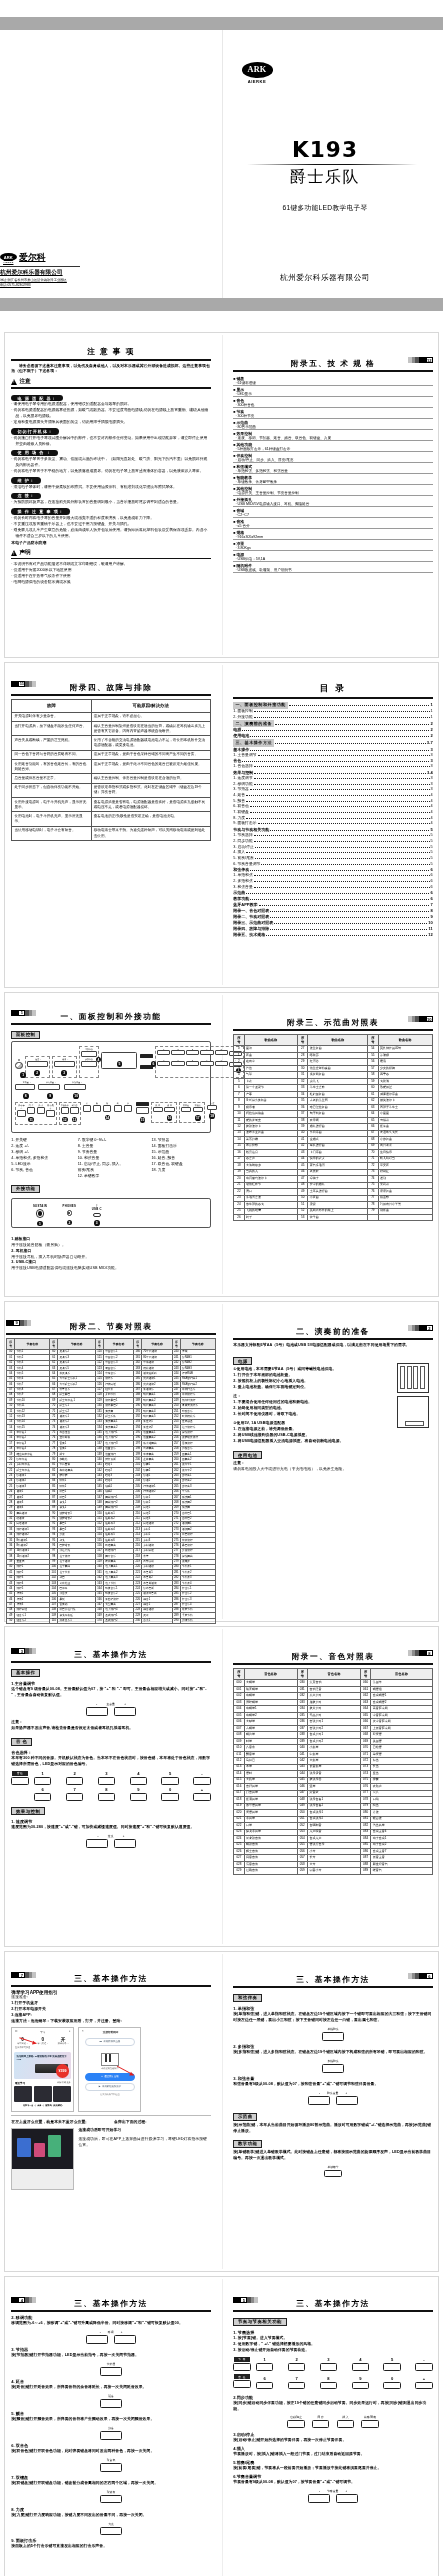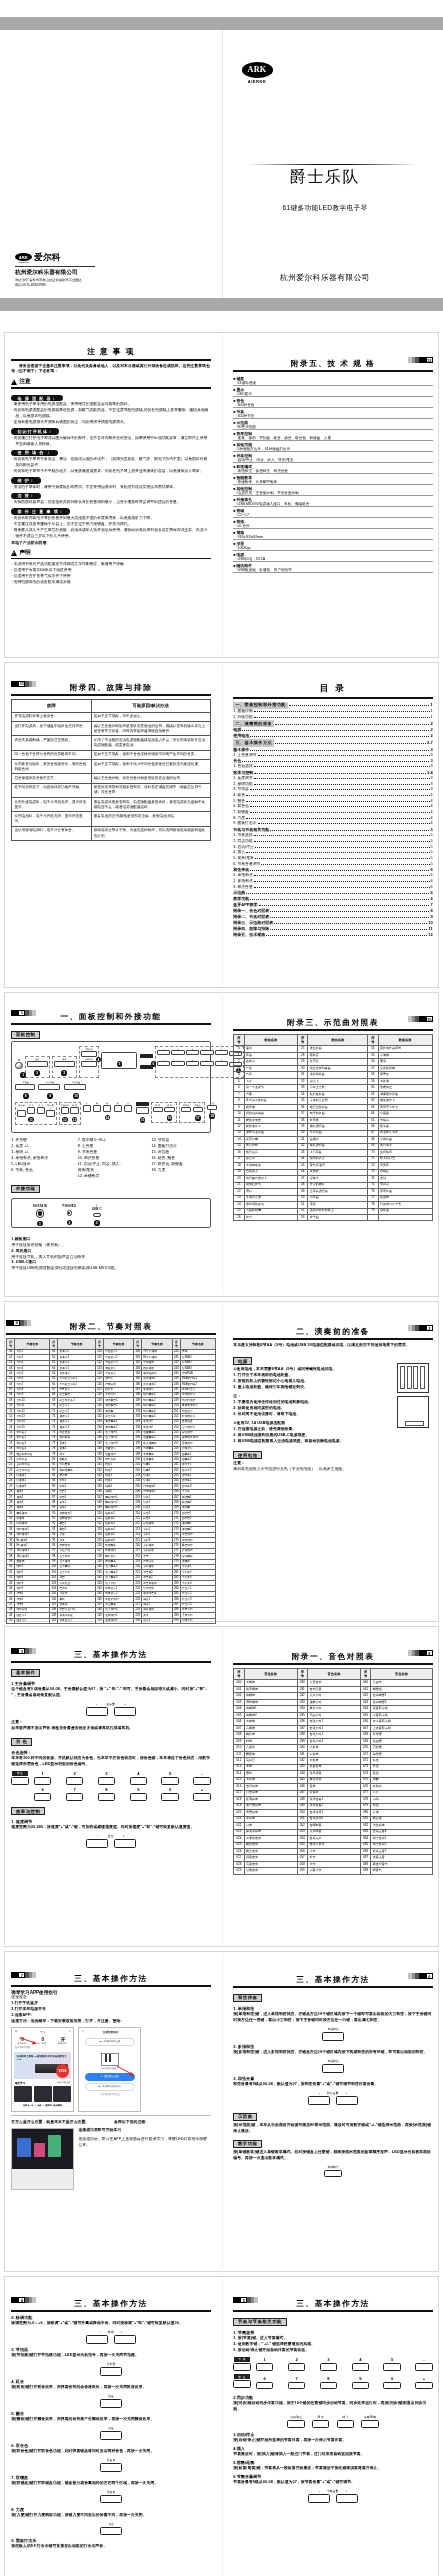--- a/index.html
+++ b/index.html
@@ -35,21 +35,21 @@
   }
   .cover-rule { position:absolute; left:247px; top:164px; width:170px; height:1px;
      background:linear-gradient(to right,#fff,#111 40%,#111 60%,#fff); }
   .cover-title { position:absolute; left:222px; top:167px; width:206px;
      text-align:center; font-size:16px; letter-spacing:1.5px; }
   .cover-subtitle { position:absolute; left:222px; top:204px; width:206px;
      text-align:center; font-size:6.7px; letter-spacing:0.3px; }
   .cover-company { position:absolute; left:222px; top:273px; width:206px;
      text-align:center; font-size:7.7px; letter-spacing:0.5px; }
 
-  .backcover-logo { position:absolute; left:15px; top:252px; width:103px; }
+  .backcover-logo { position:absolute; left:0; top:252px; width:103px;text-decoration:underline; }
   .bc-row { display:flex; align-items:center; gap:2.6px; }
   .bc-oval { width:16.5px; height:8.2px; background:#000; border-radius:50%;
      display:flex; align-items:center; justify-content:center; }
   .bc-oval span { color:#fff; font-size:4.1px; font-weight:bold; }
   .bc-aierke { font-size:2.3px; font-weight:bold; text-align:center; letter-spacing:0.3px; }
   .bc-cn { font-size:8.8px; font-weight:bold; letter-spacing:0px; }
   .bc-rule { width:80px; height:1.5px; background:#333; margin:1.5px 0 1.5px 0; }
   .bc-name { font-size:5.7px; font-weight:bold; }
   .bc-addr { font-size:3.3px; margin-top:1px; line-height:1.5; }
 
@@ -217,20 +217,21 @@
   <div class="bar-bottom"></div>
   <div class="fold"></div>
 
   <div class="logo-block">
     <div class="logo-oval">
       <span>ARK</span>
     </div>
     <div class="logo-sub">AIERKE</div>
   </div>
 
+  <div class="cover-model">K193</div>
   <div class="cover-rule"></div>
   <div class="cover-title">爵士乐队</div>
   <div class="cover-subtitle">61键多功能LED教学电子琴</div>
   <div class="cover-company">杭州爱尔科乐器有限公司</div>
 
   <div class="backcover-logo">
     <div class="bc-row">
       <div>
         <div class="bc-oval">
           <span>ARK</span>

